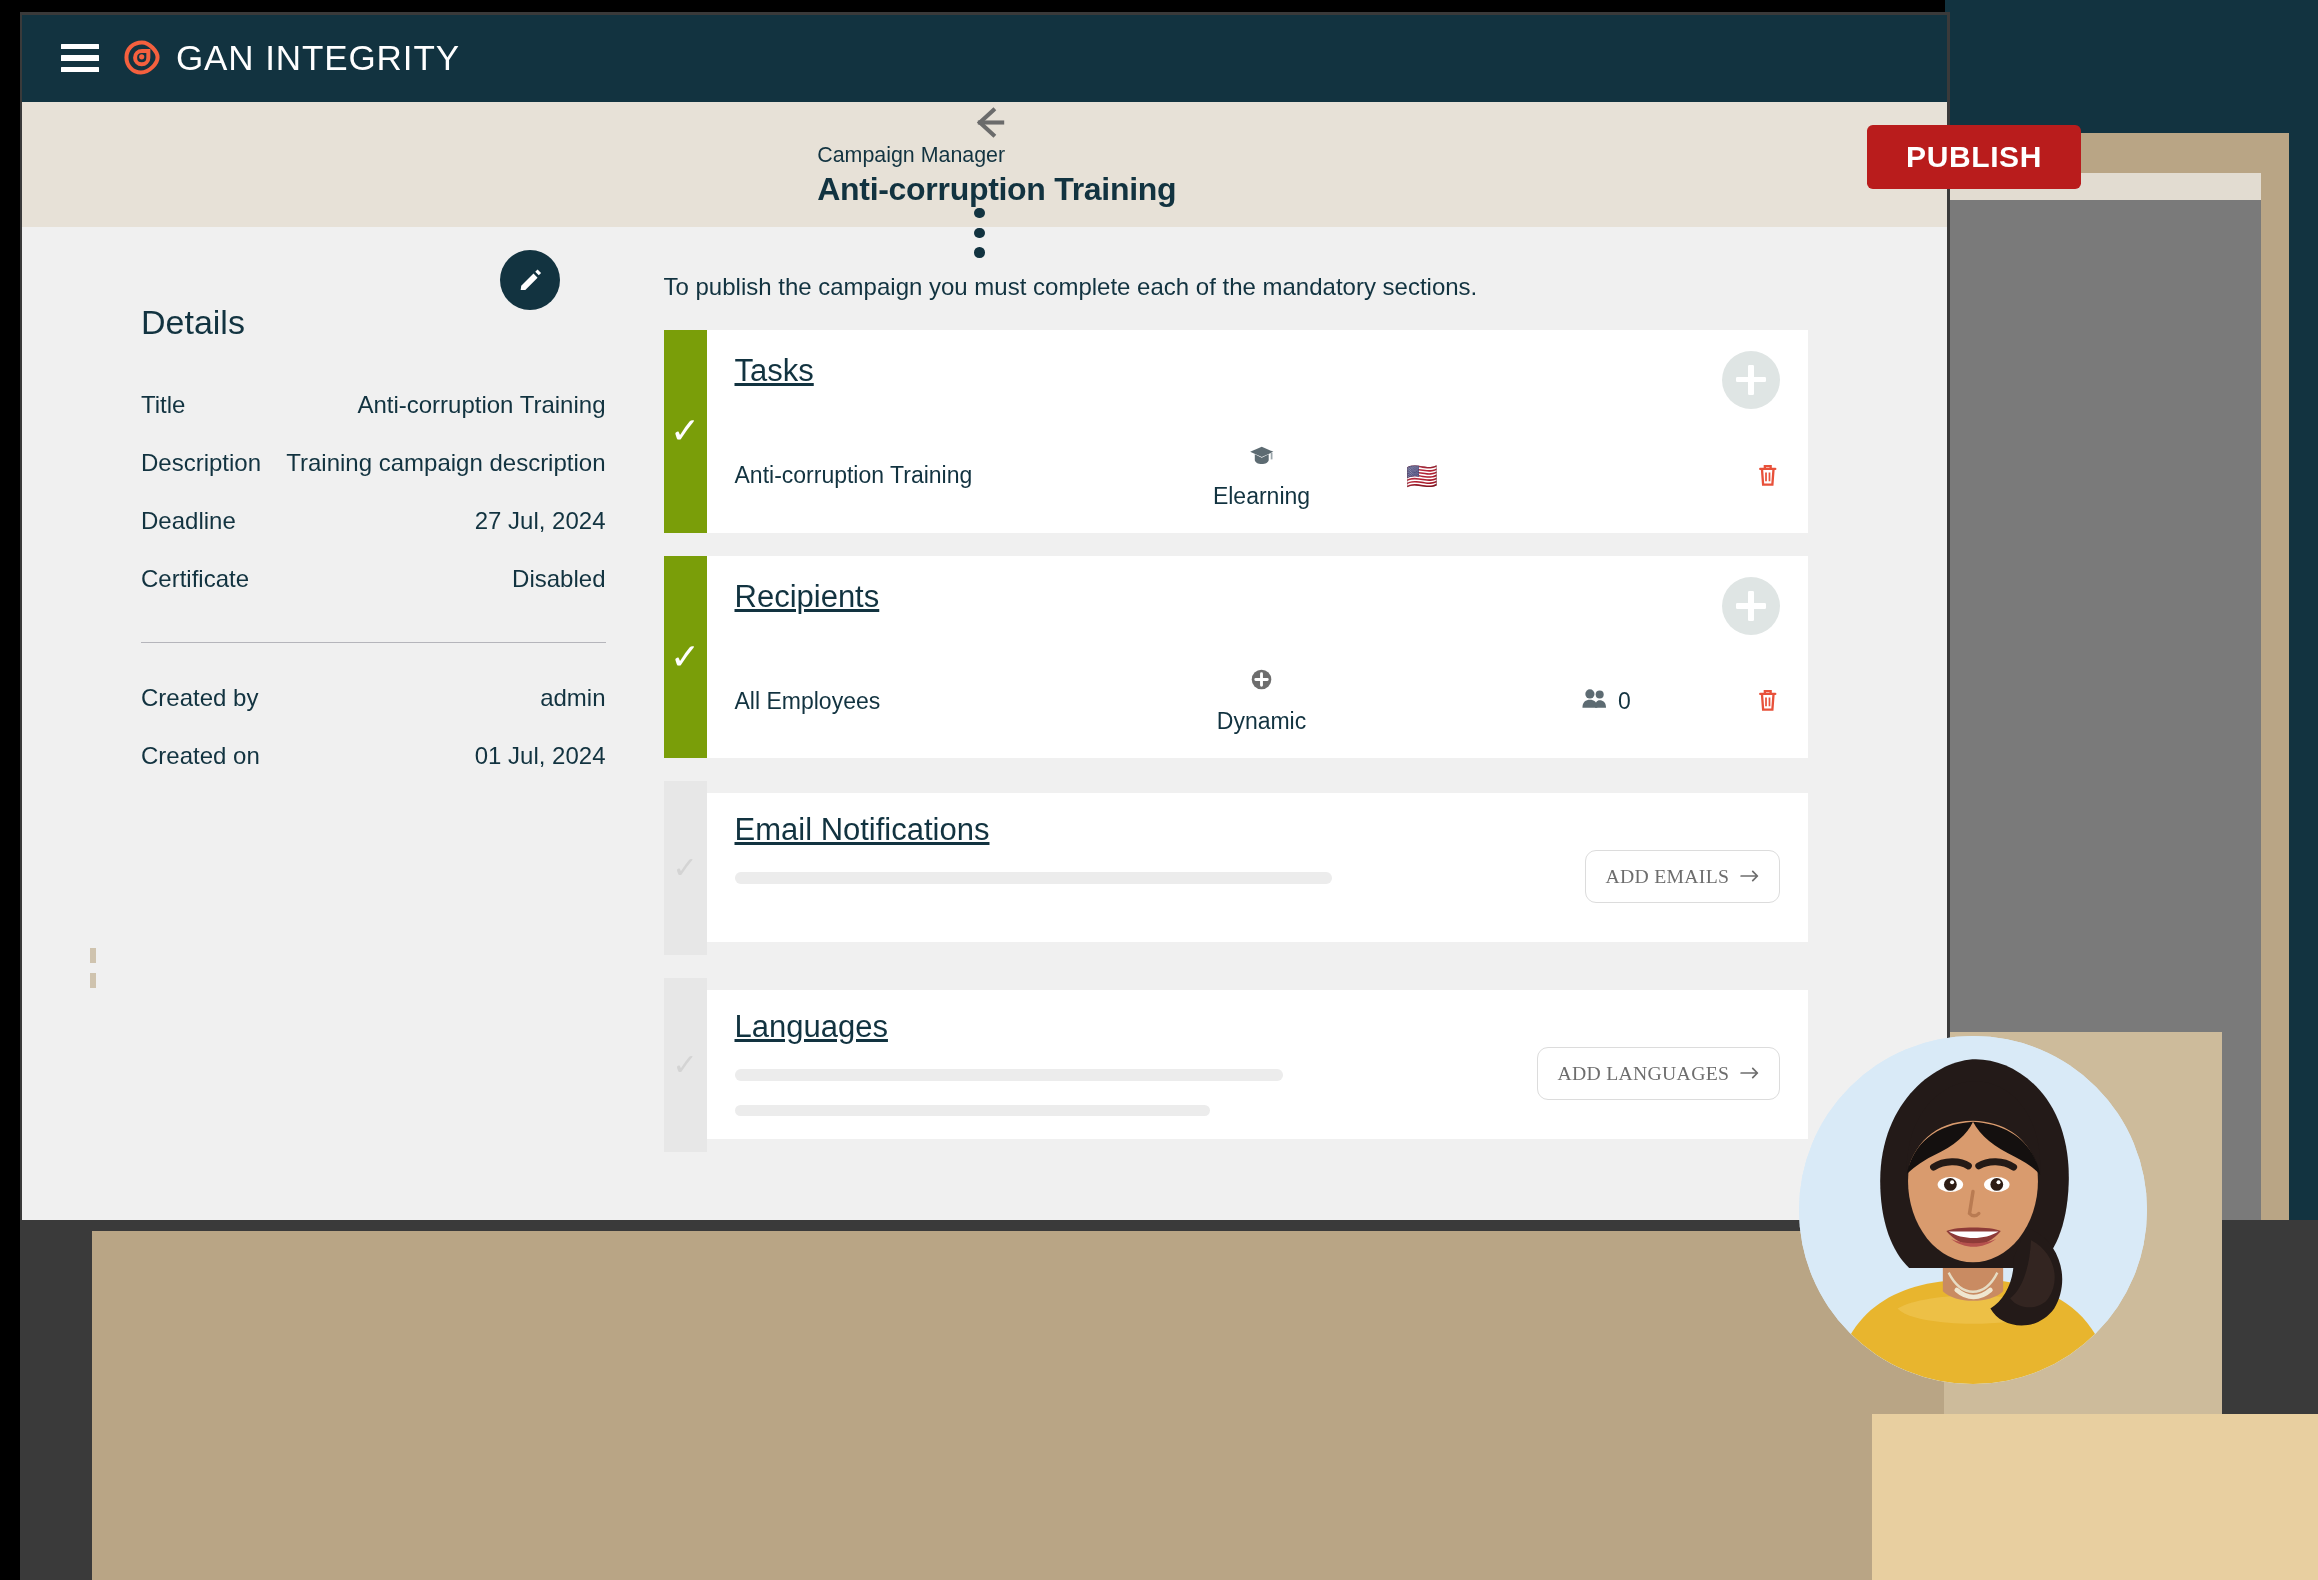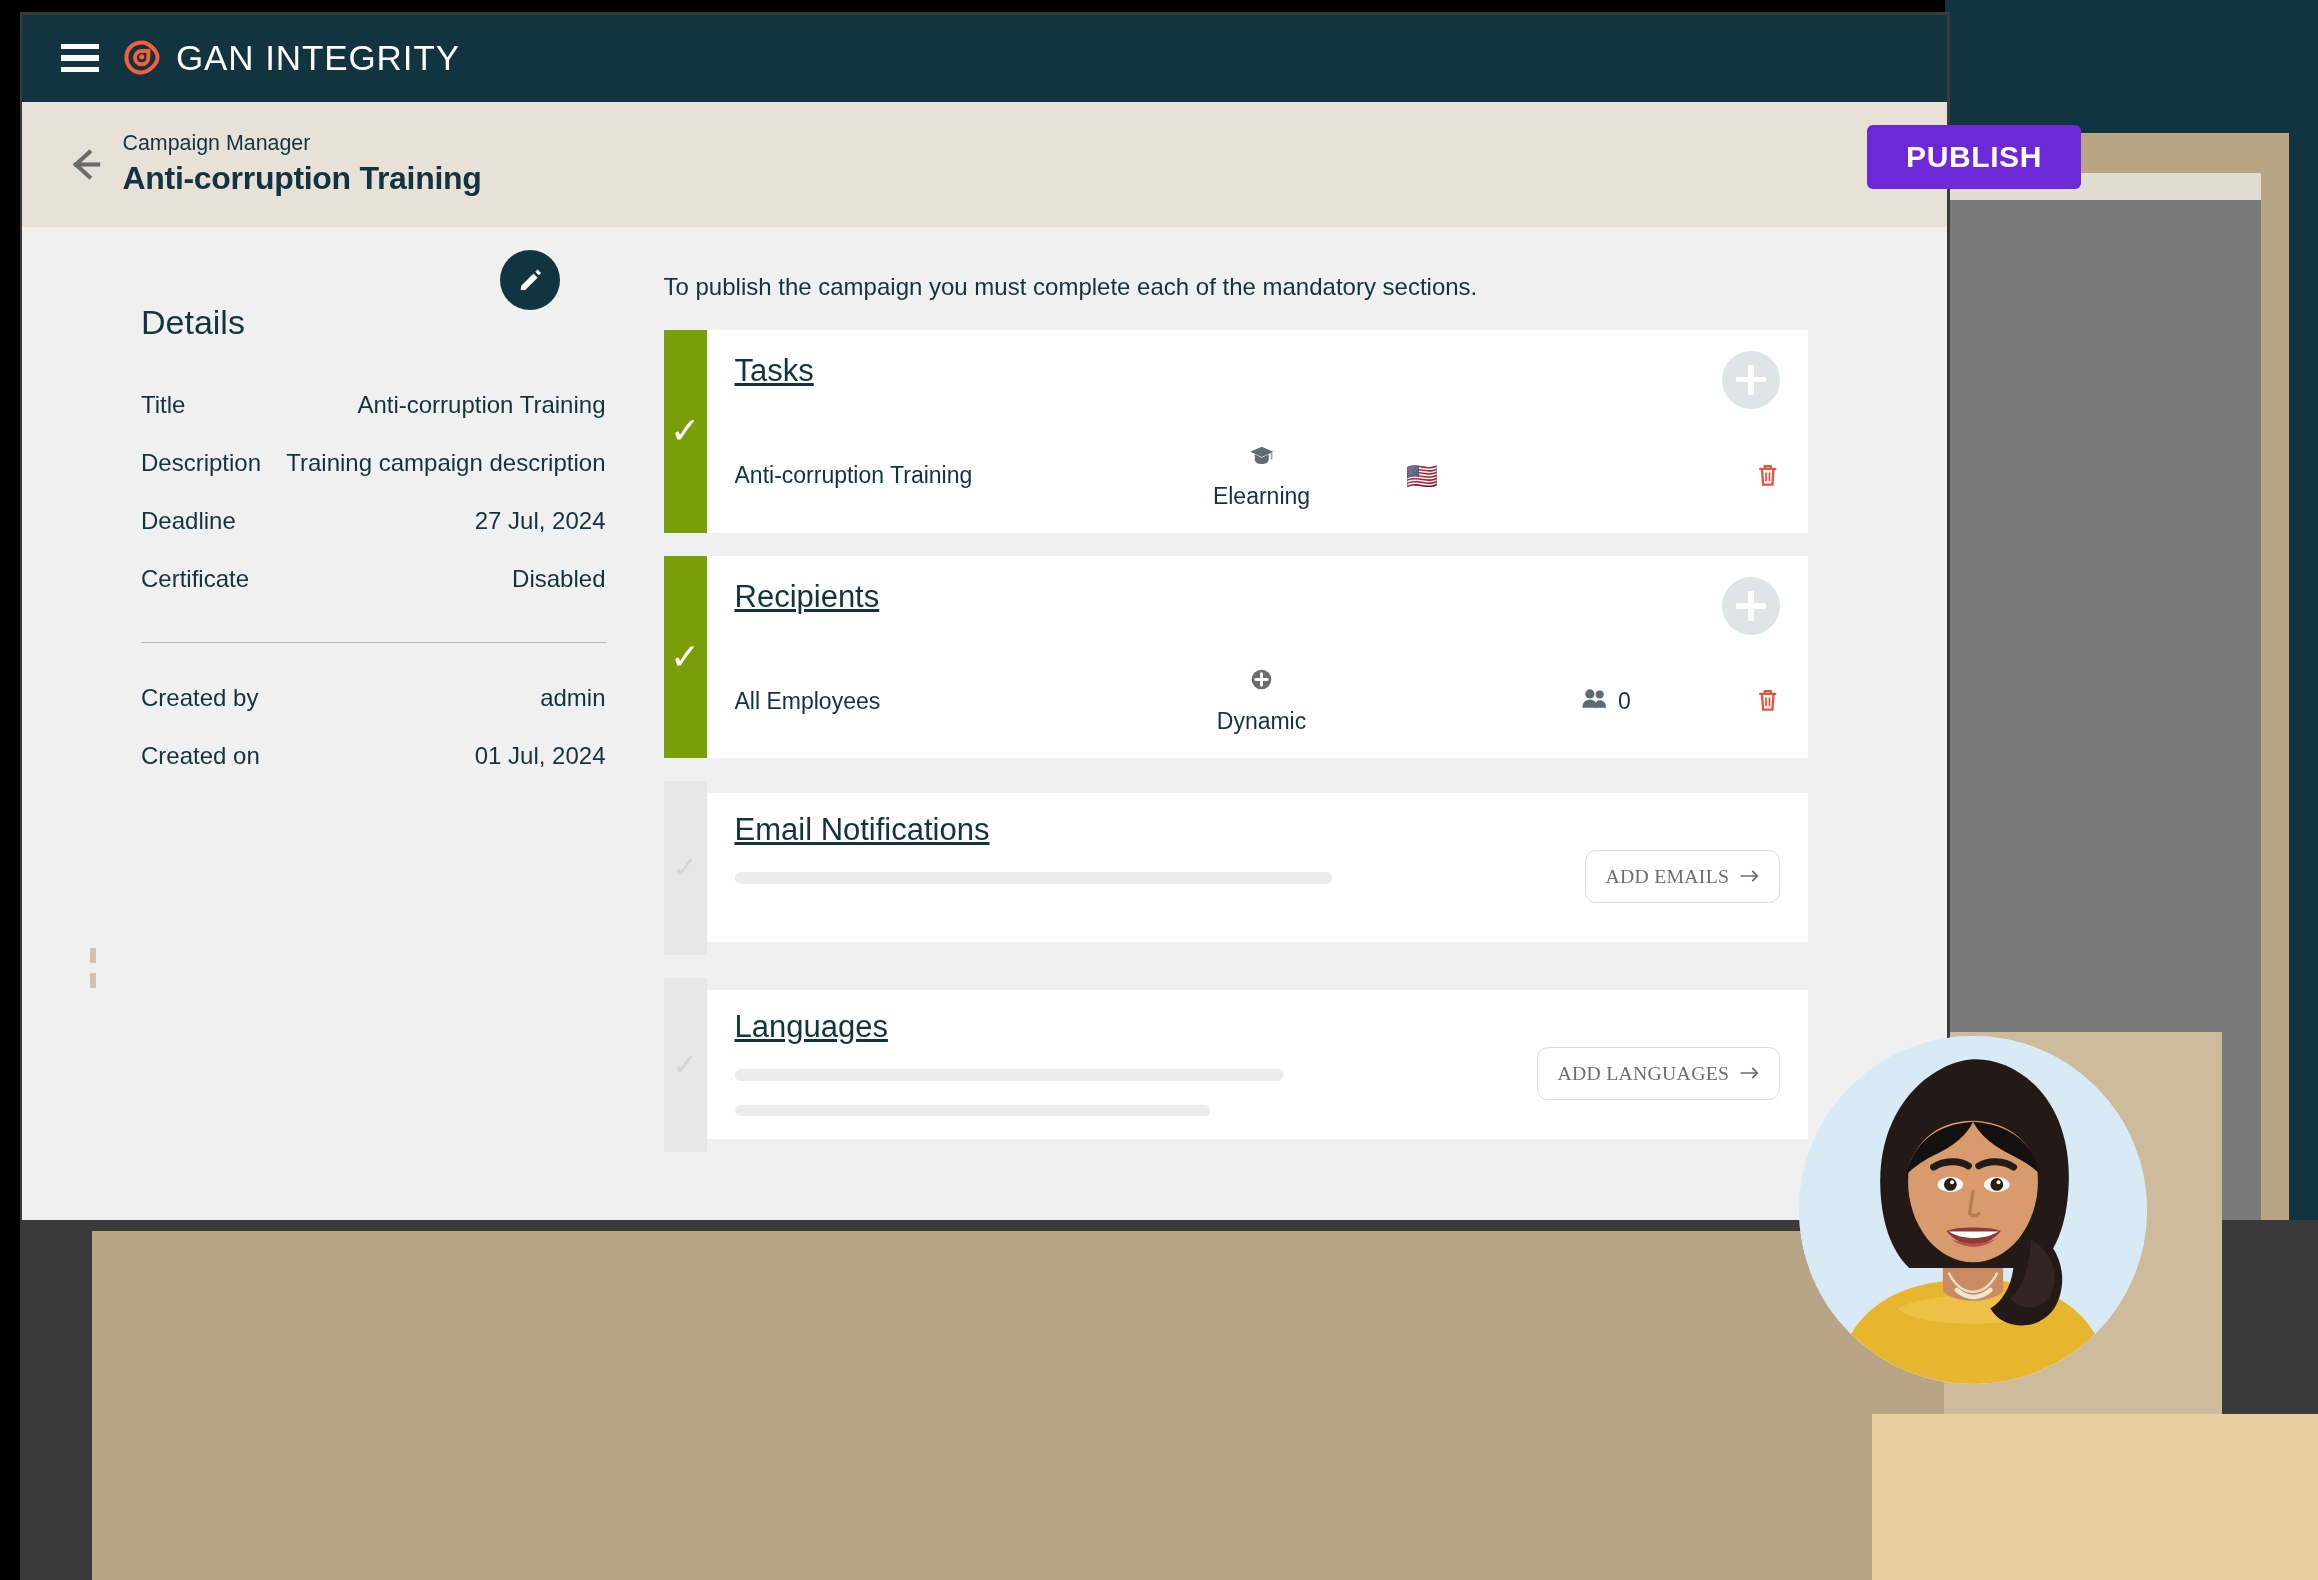--- a/index.html
+++ b/index.html
@@ -64,33 +64,33 @@
   .hamburger { width: 38px; height: 28px; display: flex; flex-direction: column; justify-content: space-between; cursor: pointer; }
   .hamburger span { display: block; height: 5.2px; background: #ffffff; border-radius: 0.6px; }
 
   .brand { display: flex; align-items: center; gap: 15px; cursor: pointer; }
   .brand-mark { width: 38px; height: 38px; }
   .brand-text { color: #ffffff; font-size: 35px; letter-spacing: 0.9px; font-weight: 400; }
 
   
   .page-header {
     position: relative; height: 125px; background: #e7e1d7;
-    display: flex; align-items: center; padding: 0 35px 0 41px;
+    display: flex; align-items: center; padding: 0 35px 0 41px; flex-direction: column;
   }
   .back-arrow { width: 41px; height: 41px; flex: 0 0 auto; cursor: pointer; }
   .header-titles { margin-left: 18.5px; display: flex; flex-direction: column; gap: 3.5px; }
   .breadcrumb { color: #123340; font-size: 21.4px; }
   .page-title { color: #123340; font-size: 32px; font-weight: 700; letter-spacing: -0.3px; }
   .header-spacer { flex: 1; }
   .kebab { width: 15px; display: flex; flex-direction: column; gap: 9.3px; align-items: center; cursor: pointer; margin-right: 16px; }
   .kebab i { width: 10.4px; height: 10.4px; border-radius: 50%; background: #123340; display: block; }
 
   .publish-btn {
     position: absolute; left: 1867px; top: 125px; width: 214px; height: 64px;
-    background: #6d28d9; color: #ffffff; border: none; border-radius: 5.8px;
+    background: #b91c1c; color: #ffffff; border: none; border-radius: 5.8px;
     font-family: "Liberation Sans", sans-serif;
     font-size: 30px; font-weight: 700; letter-spacing: 0.6px; cursor: pointer;
     display: flex; align-items: center; justify-content: center; z-index: 40;
   }
 
   
   .content { display: flex; height: 994px; background: #f0f0f0; }
   .left-col { width: 840px; padding: 35px 58px 0 119px; position: relative; }
   .right-col { flex: 1; padding: 46px 139px 0 0; }
 

